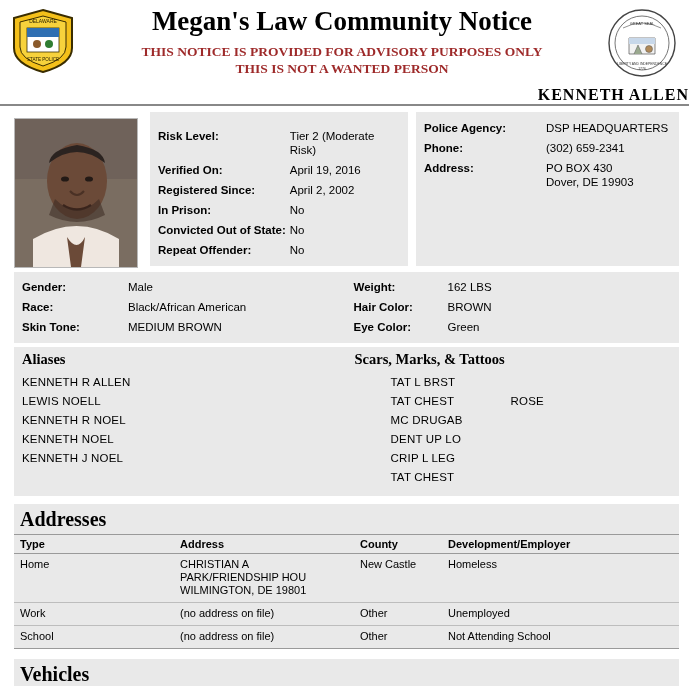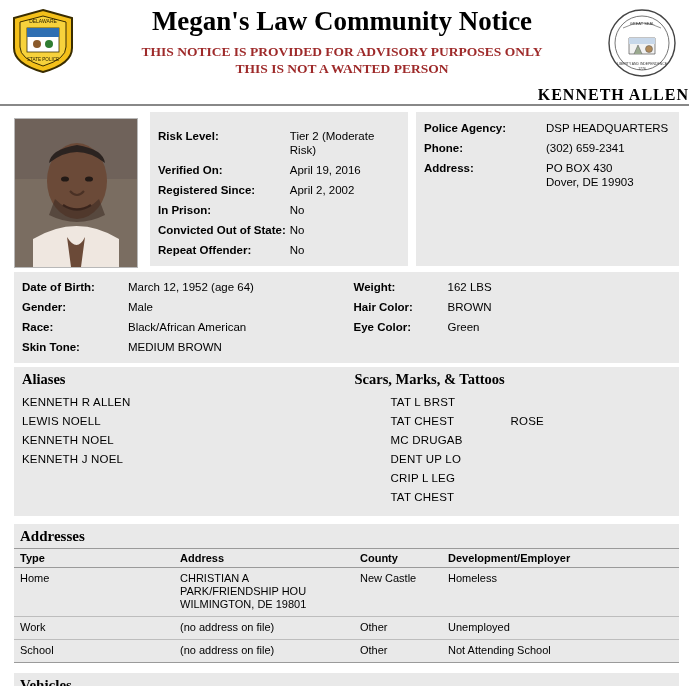--- a/index.html
+++ b/index.html
@@ -136,21 +136,21 @@
   .mid-flex { display: flex; }
   .mid-col { flex: 1; }
   .mid-col.right { padding-left: 10px; }
   .mid-col table.kv td.k { width: 102px; }
   .mid-col.right table.kv td.k { width: 90px; }
 
   
   .sec-head {
     font-family: "Liberation Serif", serif;
     font-weight: bold;
-    font-size: 15px;
+    font-size: 20px;
     padding: 4px 0 3px 10px;
   }
 
   
   .two-col-block {
     display: flex;
     background: #e9e9e9;
     margin: 4px 10px 0 14px;
     padding: 0 0 8px 0;
   }
@@ -322,24 +322,20 @@
         </tbody>
           </table>
       </div>
     </div>
 
     <div class="panel-mid">
       <div class="mid-flex">
         <div class="mid-col">
           <table class="kv">
             <tbody>
-                <tr>
-              <td class="k">Date of Birth:</td>
-              <td class="v">March 12, 1952 (age 64)</td>
-            </tr>
             <tr>
               <td class="k">Gender:</td>
               <td class="v">Male</td>
             </tr>
             <tr>
               <td class="k">Race:</td>
               <td class="v">Black/African American</td>
             </tr>
             <tr>
               <td class="k">Skin Tone:</td>
@@ -369,20 +365,21 @@
       </div>
     </div>
   </div>
 
   <div class="two-col-block">
     <div class="col-half">
       <div class="hdr">Aliases</div>
       <ul>
         <li>KENNETH R ALLEN</li>
         <li>LEWIS  NOELL</li>
+        <li>KENNETH R NOEL</li>
         <li>KENNETH  NOEL</li>
         <li>KENNETH J NOEL</li>
       </ul>
     </div>
     <div class="col-half">
       <div class="hdr">Scars, Marks, &amp; Tattoos</div>
       <ul>
         <li>
           <span class="smt-row">
             <span class="a">TAT L BRST</span>

